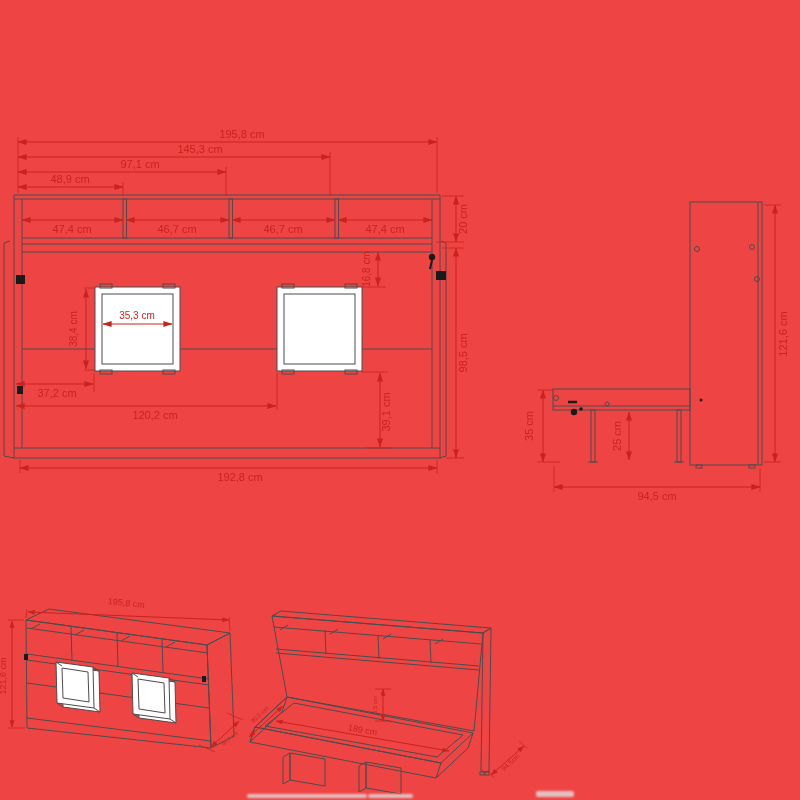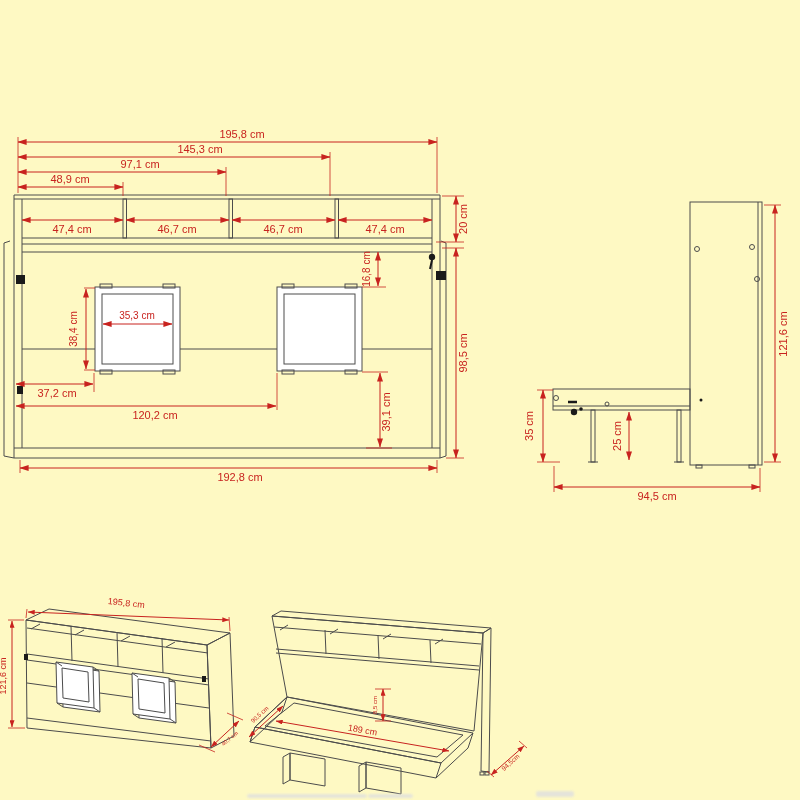--- a/index.html
+++ b/index.html
@@ -1,16 +1,16 @@
 <!DOCTYPE html>
 <html><head>
 <meta charset="utf-8">
 <style>
   html,body{margin:0;padding:0;background:#ffffff;}
-  .page{position:relative;width:800px;height:800px;background:#fef9c3;overflow:hidden;
+  .page{position:relative;width:800px;height:800px;background:#ef4444;overflow:hidden;
         font-family:"Liberation Sans",sans-serif;}
   svg.view{position:absolute;overflow:visible;}
   .art{stroke:#4c4c4c;fill:none;stroke-width:1;}
   .box{stroke:#4c4c4c;fill:#ffffff;stroke-width:1;}
   .blk{fill:#1a1a1a;stroke:none;}
   .blkline{stroke:#1a1a1a;fill:none;}
   .dim{stroke:#c8231f;fill:none;stroke-width:1;}
   .ext{stroke:#c8231f;fill:none;stroke-width:0.8;}
   text.d{fill:#c8231f;font-size:11px;text-anchor:middle;font-family:"Liberation Sans",sans-serif;}
   text.d10{font-size:10px;}

